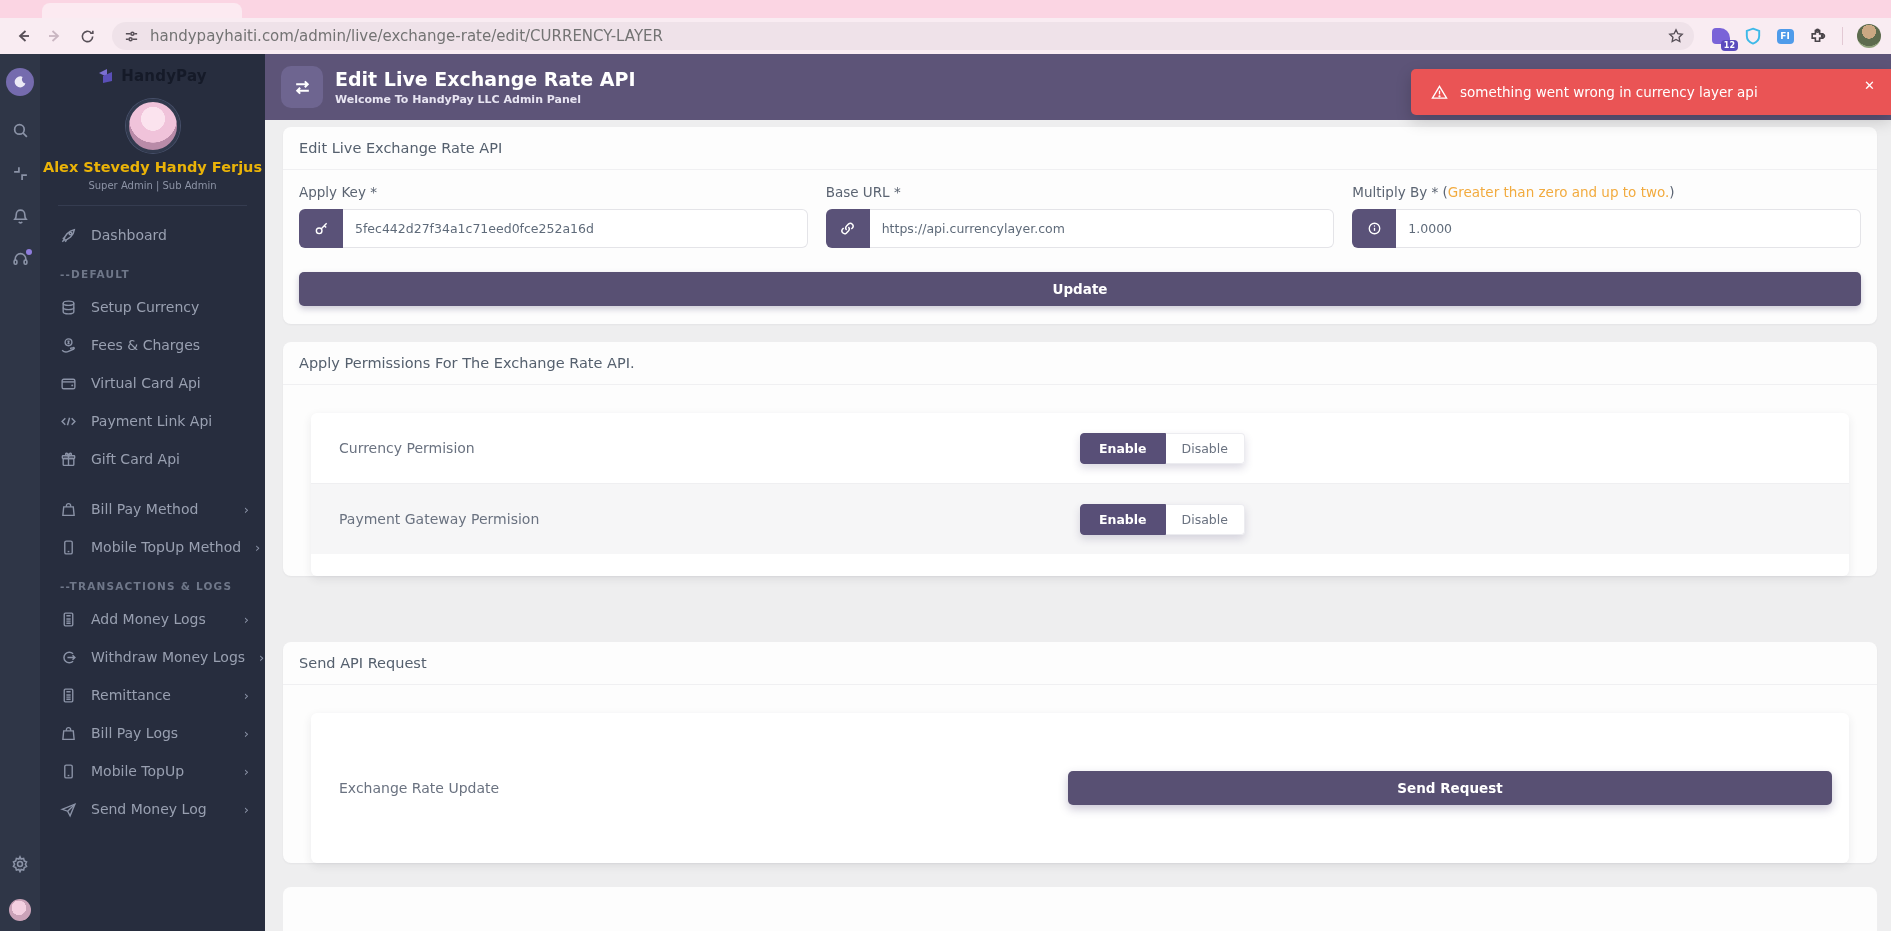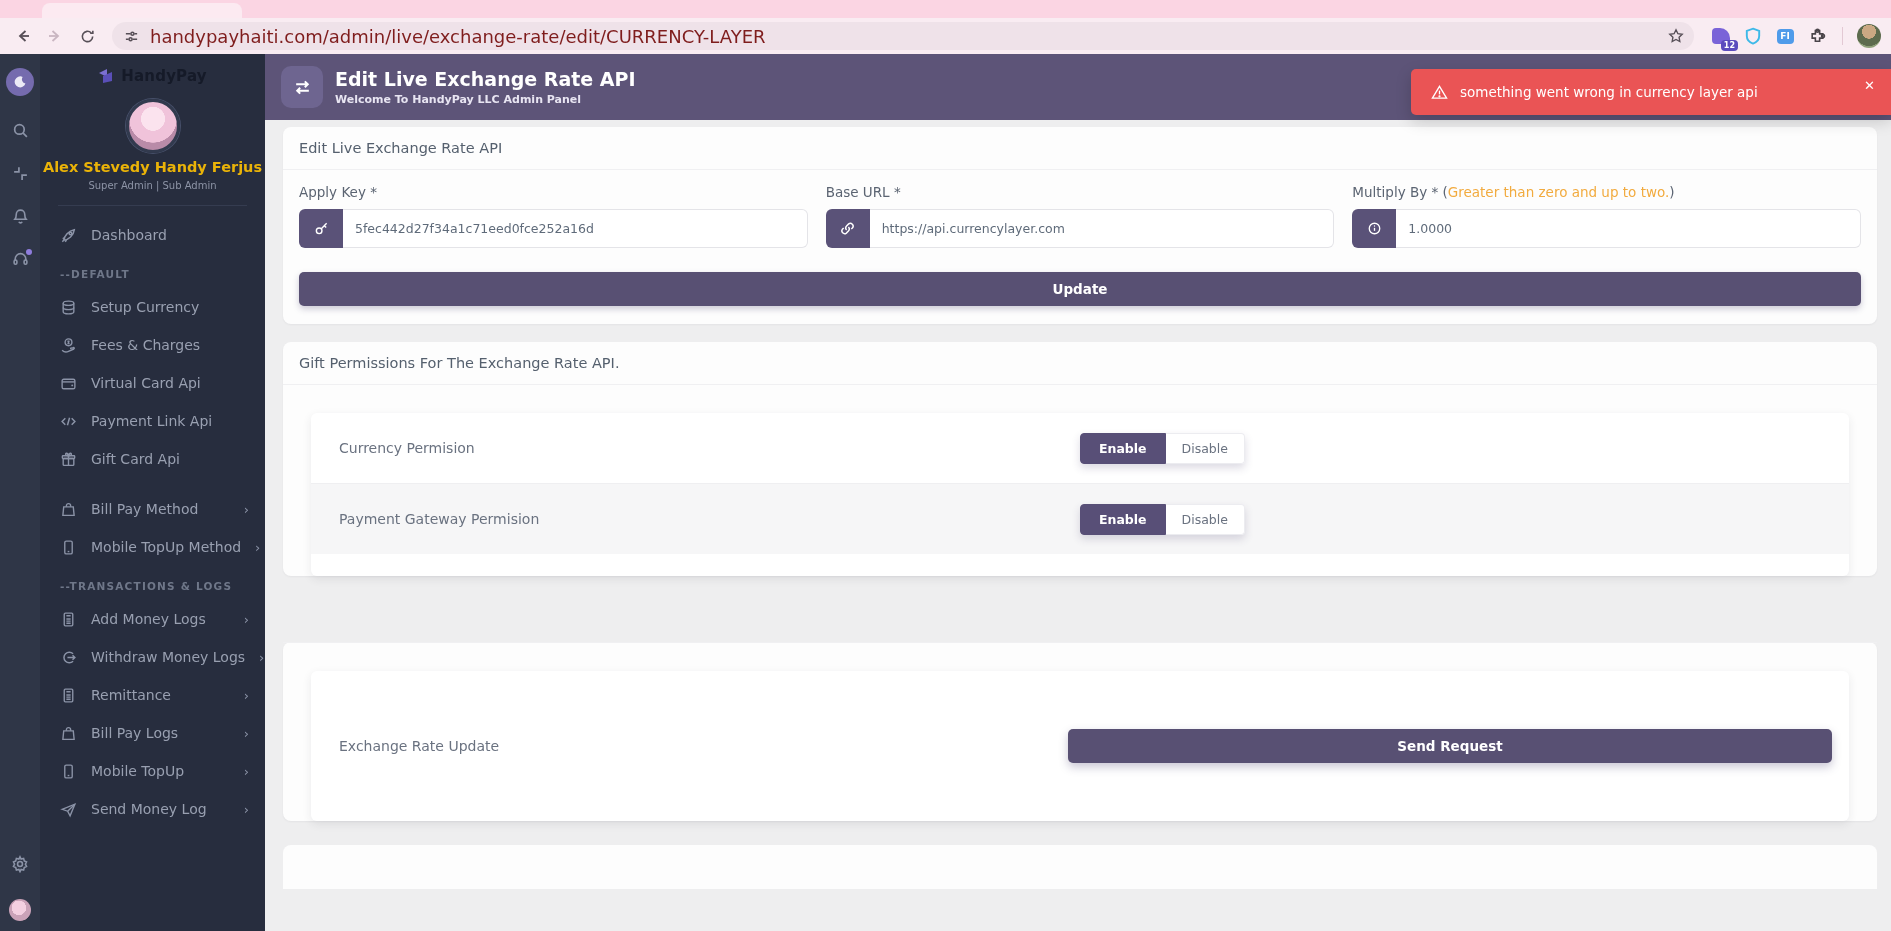--- a/index.html
+++ b/index.html
@@ -8,21 +8,21 @@
 
   
   .chrome { width:100%; height:54px; }
   .tabstrip { height:18px; background:#fbd5e3; position:relative; }
   .tab-active { position:absolute; left:42px; bottom:0; width:200px; height:15px; background:#fceaf1; border-radius:8px 8px 0 0; }
   .toolbar { height:36px; background:#f9ecf2; display:flex; align-items:center; padding:0 10px; gap:6px; }
   .navbtn { width:26px; height:26px; border-radius:50%; display:flex; align-items:center; justify-content:center; color:#574f57; font-size:15px; flex:none; }
   .navbtn.dim { color:#c9b6c1; }
   .omnibox { flex:1; height:28px; background:#efe2e9; border-radius:14px; display:flex; align-items:center; padding:0 10px 0 8px; gap:8px; margin:0 6px; min-width:0; }
   .tune { flex:none; width:22px; height:22px; border-radius:50%; display:flex; align-items:center; justify-content:center; }
-  .urlinput { flex:1; border:none; outline:none; background:transparent; font-size:18px; color:#7f1d1d; font-family:"DejaVu Sans","Liberation Sans",sans-serif; }
+  .urlinput { flex:1; border:none; outline:none; background:transparent; font-size:15px; color:#737373; font-family:"DejaVu Sans","Liberation Sans",sans-serif; }
   .star { flex:none; color:#574f57; }
   .ext { flex:none; display:flex; align-items:center; gap:10px; padding-left:4px; }
   .ext-item { position:relative; width:22px; height:22px; display:flex; align-items:center; justify-content:center; }
   .ext-purple { width:18px; height:16px; background:#7a63d8; border-radius:4px 10px 4px 4px; position:relative; }
   .ext-badge { position:absolute; right:-6px; bottom:-4px; background:#5b4bbd; color:#fff; font-size:8px; font-weight:bold; padding:1px 3px; border-radius:4px; }
   .ext-fi { width:17px; height:15px; background:#4f9bea; border-radius:4px; color:#fff; font-size:9px; font-weight:bold; display:flex; align-items:center; justify-content:center; }
   .chrome-divider { width:1px; height:18px; background:#e3c9d4; margin:0 4px; }
   .chrome-avatar { width:24px; height:24px; border-radius:50%; background:radial-gradient(circle at 50% 32%, #caa883 0 34%, #5d6b4e 35% 70%, #8fa07a 71%); flex:none; }
 
   
@@ -437,21 +437,21 @@
               </div>
             </div>
           </div>
           <button class="btn-update">Update</button>
         </div>
       </div>
 
       <div style="height:18px"></div>
 
       <div class="card">
-        <div class="card-h">Gift Permissions For The Exchange Rate API.</div>
+        <div class="card-h">Apply Permissions For The Exchange Rate API.</div>
         <div class="card-div"></div>
         <div class="inner-card">
           <div class="prow">
             <div class="prow-label">Currency Permision</div>
             <div class="seg">
               <button class="seg-enable">Enable</button>
               <button class="seg-disable">Disable</button>
             </div>
           </div>
           <div class="row-div"></div>
@@ -461,20 +461,21 @@
               <button class="seg-enable">Enable</button>
               <button class="seg-disable">Disable</button>
             </div>
           </div>
         </div>
       </div>
 
       <div style="height:42px"></div>
 
       <div class="card">
+        <div class="card-h">Send API Request</div>
         <div class="card-div"></div>
         <div class="inner-card send">
           <div class="srow">
             <div class="srow-label">Exchange Rate Update</div>
             <button class="btn-send">Send Request</button>
           </div>
         </div>
       </div>
 
       <div class="bottom-strip"></div>

